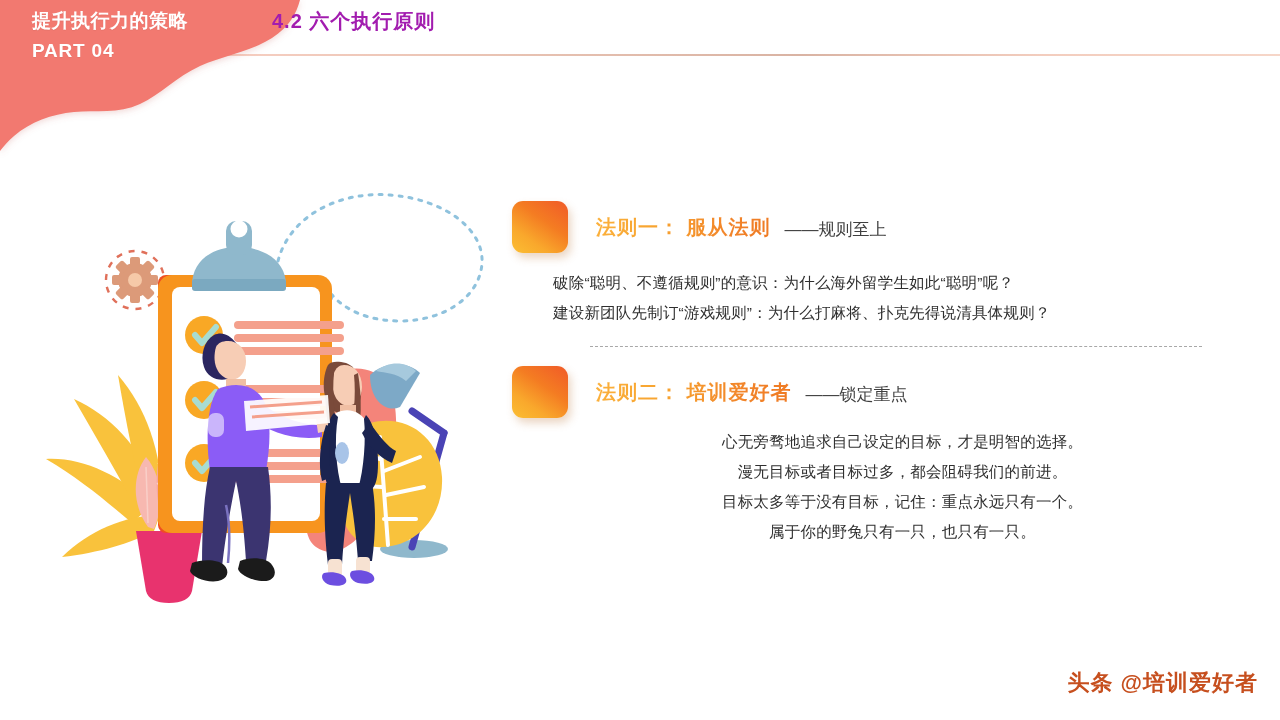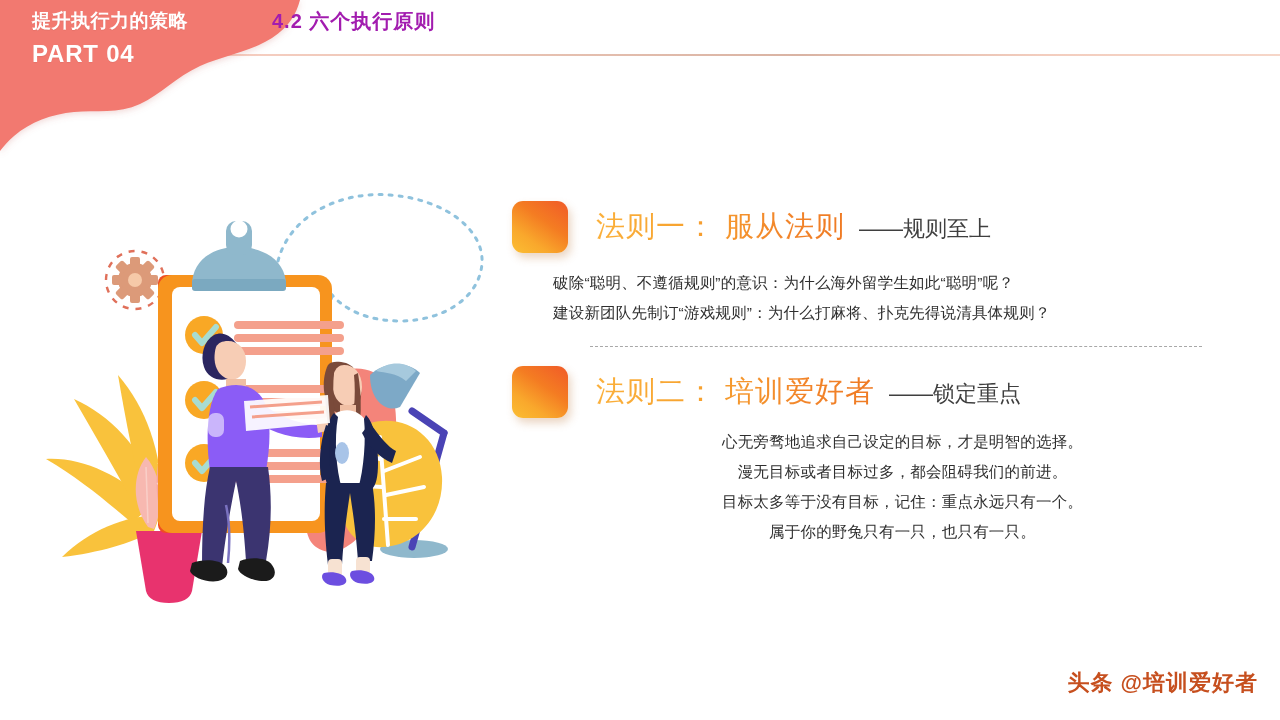--- a/index.html
+++ b/index.html
@@ -12,21 +12,21 @@
   }
 
   
   #header-blob { position:absolute; left:0; top:0; width:460px; height:160px; z-index:2; }
   #header-label {
     position:absolute; left:32px; top:8px; z-index:4;
     color:#ffffff; font-weight:bold; line-height:1.35;
     text-shadow:0 1px 1px rgba(0,0,0,.05);
   }
   #header-label .l1 { font-size:19px; letter-spacing:.5px; }
-  #header-label .l2 { font-size:24px; letter-spacing:.8px; margin-top:4px; }
+  #header-label .l2 { font-size:19px; letter-spacing:.8px; margin-top:4px; }
 
   #slide-title {
     position:absolute; left:272px; top:8px; z-index:3;
     font-size:20px; font-weight:bold; color:#a21caf; letter-spacing:1px;
   }
   #title-rule {
     position:absolute; left:212px; top:54px; right:0; height:1.6px; z-index:1;
     background:linear-gradient(to right,#f7cfc2 0%,#e8c2b2 28%,#d9b3a3 55%,#f3cdbe 78%,#f6d6c8 100%);
   }
 
@@ -38,28 +38,28 @@
 
   .law-block { position:relative; }
   .law-head { display:flex; align-items:center; height:62px; }
   .law-badge {
     width:56px; height:52px; border-radius:11px; flex:0 0 auto;
     background:linear-gradient(215deg,#f05a28 0%,#f47c22 40%,#f9a82c 72%,#fbbe33 100%);
     box-shadow:3px 5px 9px rgba(190,120,60,.30);
   }
   .law-title {
     margin-left:28px;
-    font-size:29px; font-weight:normal; letter-spacing:1px;
+    font-size:20px; font-weight:bold; letter-spacing:1px;
     background:linear-gradient(to right,#fbb03b 0%,#f7a32f 35%,#f2852a 75%,#ef7a23 100%);
     -webkit-background-clip:text; background-clip:text;
     -webkit-text-fill-color:transparent; color:#f2852a;
     white-space:nowrap;
   }
   .law-sub {
-    margin-left:14px; font-size:22px; color:#3f3f3f; font-weight:normal;
+    margin-left:14px; font-size:17px; color:#3f3f3f; font-weight:normal;
     white-space:nowrap; position:relative; top:2px;
   }
   .law-body { margin-left:41px; margin-top:10px; }
   .law-body p {
     font-size:15.5px; color:#2f2f2f; line-height:30px; letter-spacing:.2px;
     white-space:nowrap;
   }
   .divider {
     margin:18px 0 16px 78px; height:0;
     border-top:1px dashed #9a9a9a; width:612px; opacity:.85;

